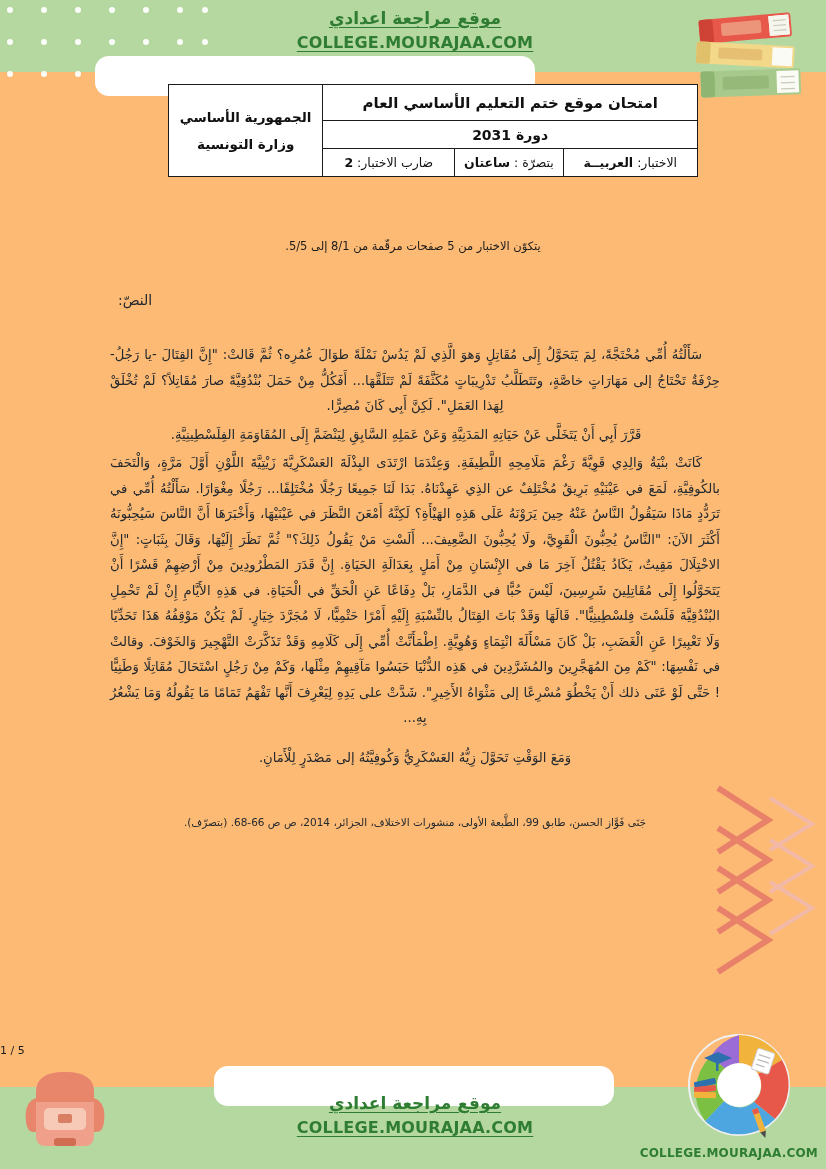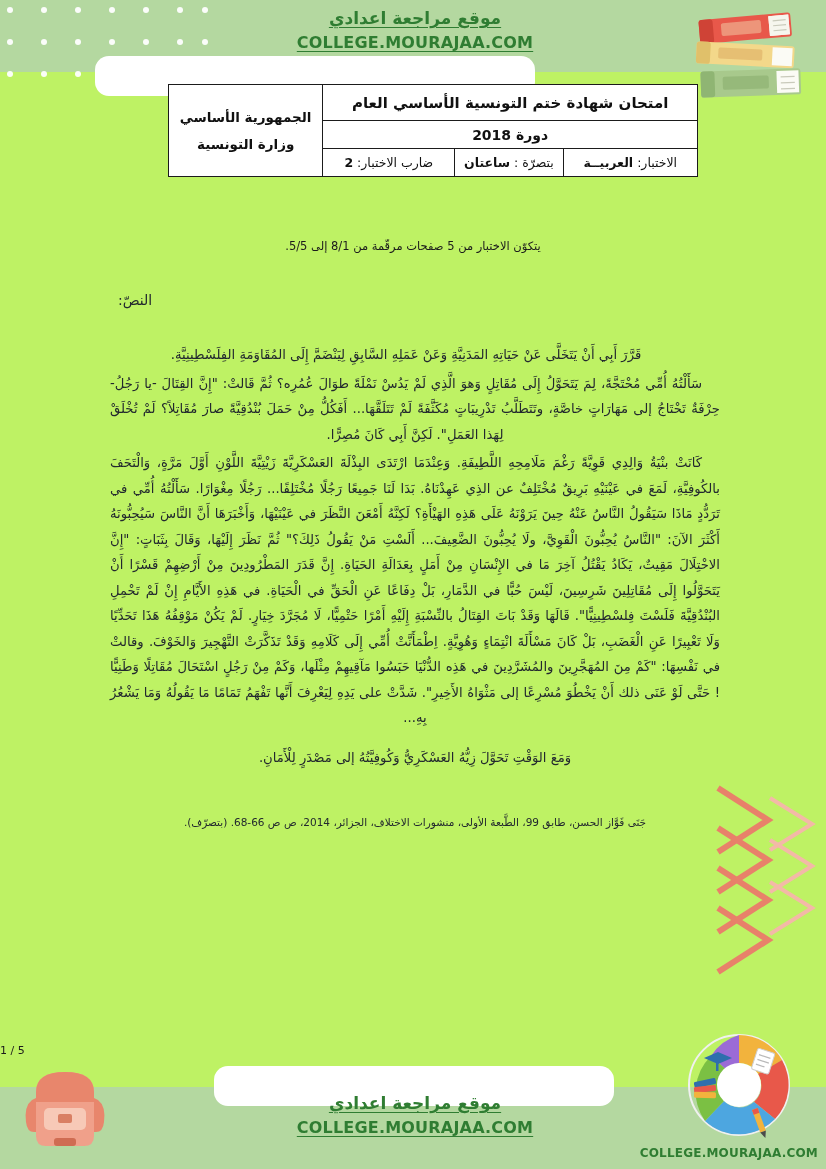--- a/index.html
+++ b/index.html
@@ -10,21 +10,21 @@
     background: #ffffff;
     font-family: "DejaVu Sans", "Liberation Sans", sans-serif;
     overflow: hidden;
     position: relative;
   }
 
   
   #page {
     position: relative;
     width: 826px; height: 1169px;
-    background: #bef264;
+    background: #fdba74;
     overflow: hidden;
   }
 
   
   .band {
     position: absolute; left: 0; width: 826px;
     background: #b4d8a0;
     z-index: 1;
   }
   #band-top { top: 0; height: 72px; }
@@ -214,28 +214,28 @@
     <g fill="none" stroke="#f3b9a7" stroke-width="4">
       <polyline points="58,20 100,46 58,72"></polyline>
       <polyline points="58,62 100,88 58,114"></polyline>
       <polyline points="58,104 100,130 58,156"></polyline>
     </g>
   </svg>
 
   <table id="header-table">
     <tbody>
         <tr>
-      <td class="cell-title" colspan="3">امتحان شهادة ختم التونسية الأساسي العام</td>
+      <td class="cell-title" colspan="3">امتحان موقع ختم التعليم الأساسي العام</td>
       <td class="cell-republic" rowspan="3" style="width:160px">
         <div>الجمهورية  الأساسي</div>
         <div>وزارة  التونسية</div>
       </td>
     </tr>
     <tr>
-      <td class="cell-session" colspan="3">دورة 2018</td>
+      <td class="cell-session" colspan="3">دورة 2031</td>
     </tr>
     <tr>
       <td class="cell-sub" style="width:140px">
         <span>الاختبار:</span>
         <b>العربيــة</b>
       </td>
       <td class="cell-sub" style="width:112px">
         <span>بتصرّة :</span>
         <b>ساعتان</b>
       </td>
@@ -245,22 +245,22 @@
       </td>
     </tr>
   </tbody>
     </table>
 
   <div id="pages-note">يتكوّن الاختبار من 5 صفحات مرقّمة من 8/1 إلى 5/5.</div>
 
   <div id="doc">
     <div id="nass">النصّ:</div>
 
+    <p class="para">سَأَلْتُهُ أُمِّي مُحْتَجَّةً، لِمَ يَتَحَوَّلُ إِلَى مُقَاتِلٍ وَهوَ الَّذِي لَمْ يَدُسْ نَمْلَةً طوَالَ عُمُرِه؟ ثُمَّ قَالتْ: "إِنَّ القِتَالَ -يا رَجُلُ- حِرْفَةٌ تَحْتَاجُ إلى مَهَارَاتٍ خاصَّةٍ، وتَتَطَلَّبُ تَدْرِيبَاتٍ مُكَثَّفَةً لَمْ تَتَلَقَّهَا... أَفَكُلُّ مِنْ حَمَلَ بُنْدُقِيَّةً صارَ مُقَاتِلاً؟ لَمْ تُخْلَقْ لِهَذا العَمَلِ". لَكِنَّ أَبِي كَانَ مُصِرًّا.</p>
     <p class="para">قَرَّرَ أَبِي أَنْ يَتَخَلَّى عَنْ حَيَاتِهِ المَدَنِيَّةِ وَعَنْ عَمَلِهِ السَّابِقِ لِيَنْضَمَّ إِلَى المُقَاوَمَةِ الفِلَسْطِينِيَّةِ.</p>
-    <p class="para">سَأَلْتُهُ أُمِّي مُحْتَجَّةً، لِمَ يَتَحَوَّلُ إِلَى مُقَاتِلٍ وَهوَ الَّذِي لَمْ يَدُسْ نَمْلَةً طوَالَ عُمُرِه؟ ثُمَّ قَالتْ: "إِنَّ القِتَالَ -يا رَجُلُ- حِرْفَةٌ تَحْتَاجُ إلى مَهَارَاتٍ خاصَّةٍ، وتَتَطَلَّبُ تَدْرِيبَاتٍ مُكَثَّفَةً لَمْ تَتَلَقَّهَا... أَفَكُلُّ مِنْ حَمَلَ بُنْدُقِيَّةً صارَ مُقَاتِلاً؟ لَمْ تُخْلَقْ لِهَذا العَمَلِ". لَكِنَّ أَبِي كَانَ مُصِرًّا.</p>
     <p class="para">كَانَتْ بنْيَةُ وَالِدِي قَوِيَّةً رَغْمَ مَلَامِحِهِ اللَّطِيفَةِ. وَعِنْدَمَا ارْتَدَى البِذْلَةَ العَسْكَرِيَّةَ زَيْتِيَّةَ اللَّوْنِ أَوَّلَ مَرَّةٍ، وَالْتَحَفَ بالكُوفِيَّةِ، لَمَعَ في عَيْنَيْهِ بَرِيقٌ مُخْتَلِفٌ عن الذِي عَهِدْنَاهُ. بَدَا لَنَا جَمِيعًا رَجُلًا مُخْتَلِفًا... رَجُلًا مِغْوَارًا. سَأَلْتُهُ أُمِّي في تَرَدُّدٍ مَاذَا سَيَقُولُ النَّاسُ عَنْهُ حِينَ يَرَوْنَهُ عَلَى هَذِهِ الهَيْأَةِ؟ لَكِنَّهُ أَمْعَنَ النَّظَرَ في عَيْنَيْهَا، وَأَخْبَرَهَا أَنَّ النَّاسَ سَيُحِبُّونَهُ أَكْثَرَ الآنَ: "النَّاسُ يُحِبُّونَ الْقَوِيَّ، ولَا يُحِبُّونَ الضَّعِيفَ... أَلَسْتِ مَنْ يَقُولُ ذَلِكَ؟" ثُمَّ نَظَرَ إِلَيْهَا، وَقَالَ بِثَبَاتٍ: "إِنَّ الاحْتِلَالَ مَقِيتٌ، يَكَادُ يَقْتُلُ آخِرَ مَا في الإِنْسَانِ مِنْ أَمَلٍ بِعَدَالَةِ الحَيَاةِ. إِنَّ قَدَرَ المَطْرُودِينَ مِنْ أَرْضِهِمْ قَسْرًا أَنْ يَتَحَوَّلُوا إِلَى مُقَاتِلِينَ شَرِسِينَ، لَيْسَ حُبًّا في الدَّمَارِ، بَلْ دِفَاعًا عَنِ الْحَقِّ في الْحَيَاةِ. في هَذِهِ الأَيَّامِ إِنْ لَمْ تَحْمِلِ البُنْدُقِيَّةَ فَلَسْتَ فِلسْطِينِيًّا". قَالَهَا وَقَدْ بَاتَ القِتَالُ بالنِّسْبَةِ إِلَيْهِ أَمْرًا حَتْمِيًّا، لَا مُجَرَّدَ خِيَارٍ. لَمْ يَكُنْ مَوْقِفُهُ هَذَا تَحَدِّيًا وَلَا تَعْبِيرًا عَنِ الْغَضَبِ، بَلْ كَانَ مَسْأَلَةَ انْتِمَاءٍ وَهُوِيَّةٍ. اِطْمَأَنَّتْ أُمِّي إِلَى كَلَامِهِ وَقَدْ تَذَكَّرَتْ التَّهْجِيرَ وَالخَوْفَ. وقالتْ في نَفْسِهَا: "كَمْ مِنَ المُهَجَّرِينَ والمُشَرَّدِينَ في هَذِه الدُّنْيَا حَبَسُوا مَآقِيهِمْ مِثْلَها، وَكَمْ مِنْ رَجُلٍ اسْتَحَالَ مُقَاتِلًا وَطَنِيًّا ! حَتَّى لَوْ عَنَى ذلك أَنْ يَخْطُوَ مُسْرِعًا إلى مَثْوَاهُ الأَخِيرِ". شَدَّتْ على يَدِهِ لِيَعْرِفَ أَنَّها تَفْهَمُ تَمَامًا مَا يَقُولُهُ وَمَا يَشْعُرُ بِهِ...</p>
     <p class="para last">وَمَعَ الوَقْتِ تَحَوَّلَ زِيُّهُ العَسْكَرِيُّ وَكُوفِيَّتُهُ إلى مَصْدَرٍ لِلْأَمَانِ.</p>
 
     <div id="source">جَنَى فَوَّاز الحسن، طابق 99، الطَّبعة الأولى، منشورات الاختلاف، الجزائر، 2014، ص ص 66-68. (بتصرّف).</div>
   </div>
 
   <div id="page-number">1 / 5</div>
 
   <div class="band" id="band-bottom" style="background: rgb(180, 216, 160);"></div>
   <div class="notch" id="notch-bottom"></div>

